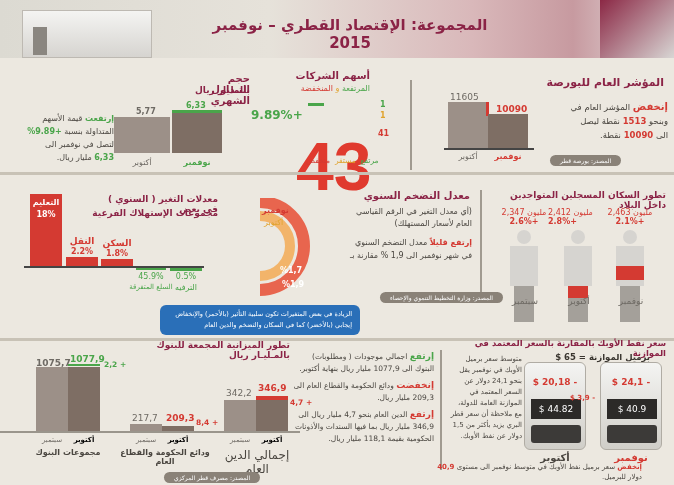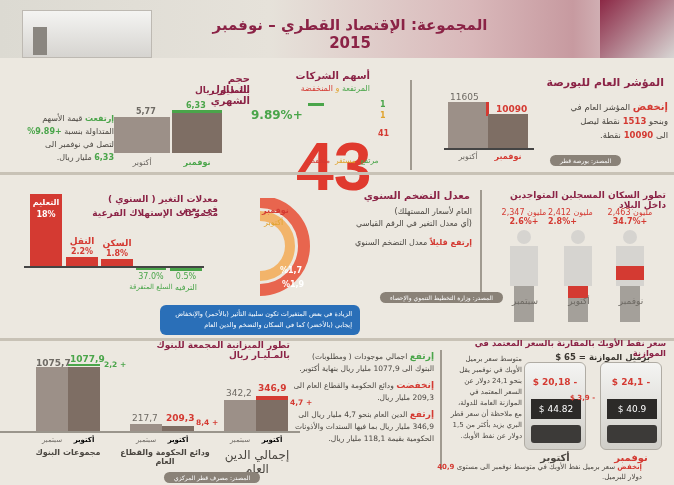--- a/index.html
+++ b/index.html
@@ -94,21 +94,21 @@
   <div><span>المتداولة بنسبة</span> <span class="green" style="font-weight:bold">+9.89%</span></div>
   <div>لتصل في نوفمبر الى</div>
   <div><span class="green" style="font-weight:bold">6,33</span> <span>مليار ريال.</span></div>
 </div>
 
 <div class="abs panel-border" style="left:0; top:172px; width:674px;"></div>
 
 <div class="abs ar sec-title" style="left:486px; top:190px; width:180px; font-size:9px;">تطور السكان المسجلين المتواجدين داخل البلاد</div>
 <div class="abs" style="left:600px; top:208px; font-size:8px; text-align:center; width:60px;">
   <div class="red">2,463 مليون</div>
-  <div class="red" style="font-weight:bold">34.7%+</div>
+  <div class="red" style="font-weight:bold">2.1%+</div>
 </div>
 <div class="abs" style="left:548px; top:208px; font-size:8px; text-align:left; width:60px;">
   <div class="red">2,412 مليون</div>
   <div class="red" style="font-weight:bold">2.8%+</div>
 </div>
 <div class="abs" style="left:494px; top:208px; font-size:8px; text-align:center; width:60px;">
   <div class="red">2,347 مليون</div>
   <div class="red" style="font-weight:bold">2.6%+</div>
 </div>
 <div class="person" style="left:614px; top:230px;">
@@ -131,25 +131,26 @@
     <div class="legs"></div>
   </div>
 <div class="lbl gray" style="left:606px; top:296px; width:50px; font-size:9px;">نوفمبر</div>
 <div class="lbl gray" style="left:554px; top:296px; width:50px; font-size:9px;">أكتوبر</div>
 <div class="lbl gray" style="left:500px; top:296px; width:50px; font-size:9px;">سبتمبر</div>
 
 <div class="abs vsep" style="left:480px; top:190px; height:110px;"></div>
 
 <div class="abs ar sec-title" style="left:330px; top:190px; width:140px;">معدل التضخم السنوي</div>
 <div class="abs ar body-txt" style="left:300px; top:206px; width:172px; font-size:8px; line-height:12px;">
+  <div>(أي معدل التغير في الرقم القياسي</div>
   <div>العام لأسعار المستهلك)</div>
-  <div>(أي معدل التغير في الرقم القياسي</div>
 </div>
 <div class="abs ar body-txt" style="left:296px; top:236px; width:176px; font-size:8px; line-height:13px;">
   <div><span class="red" style="font-weight:bold">إرتفع قليلاً</span> <span>معدل التضخم السنوي</span></div>
+  <div>في شهر نوفمبر الى 1,9 % مقارنة بـ</div>
 </div>
 <div class="abs source" style="left:380px; top:292px;">المصدر: وزارة التخطيط التنموي والإحصاء</div>
 <svg class="abs" style="left:250px; top:198px;" width="80" height="100">
   <path d="M 40 4 A 44 44 0 0 1 40 92" transform="translate(-30,0)" fill="none" stroke="#e8654e" stroke-width="12"></path>
   <path d="M 10 18 A 30 30 0 0 1 10 78" fill="none" stroke="#f2b46a" stroke-width="10"></path>
 </svg>
 <div class="abs red" style="left:262px; top:206px; font-size:8px; font-weight:bold;">نوفمبر</div>
 <div class="abs orange" style="left:264px; top:218px; font-size:8px;">أكتوبر</div>
 <div class="abs" style="left:280px; top:266px; font-size:8px; color:#fff; font-weight:bold;">%1,7</div>
 <div class="abs" style="left:282px; top:280px; font-size:8px; color:#fff; font-weight:bold;">%1,9</div>
@@ -160,21 +161,21 @@
 <div class="lbl" style="left:30px; top:198px; width:32px; color:#fff; font-weight:bold;">التعليم</div>
 <div class="lbl" style="left:30px; top:210px; width:32px; color:#fff; font-weight:bold;">18%</div>
 <div class="bar" style="left:66px; top:257px; width:32px; height:9px; background:#d43a32;"></div>
 <div class="lbl red" style="left:64px; top:236px; width:36px; font-weight:bold; font-size:9px;">النقل</div>
 <div class="lbl red" style="left:64px; top:247px; width:36px; font-weight:bold;">2.2%</div>
 <div class="bar" style="left:101px; top:259px; width:32px; height:7px; background:#d43a32;"></div>
 <div class="lbl red" style="left:99px; top:238px; width:36px; font-weight:bold; font-size:9px;">السكن</div>
 <div class="lbl red" style="left:99px; top:249px; width:36px; font-weight:bold;">1.8%</div>
 <div class="axis" style="left:24px; top:266px; width:180px;"></div>
 <div class="bar" style="left:136px; top:268px; width:30px; height:2px; background:#4aa54a;"></div>
-<div class="lbl green" style="left:132px; top:272px; width:38px;">37.0%</div>
+<div class="lbl green" style="left:132px; top:272px; width:38px;">45.9%</div>
 <div class="lbl green" style="left:128px; top:283px; width:46px; font-size:7px;">السلع المتفرقة</div>
 <div class="bar" style="left:170px; top:268px; width:32px; height:3px; background:#4aa54a;"></div>
 <div class="lbl green" style="left:168px; top:272px; width:36px;">0.5%</div>
 <div class="lbl green" style="left:168px; top:283px; width:36px;">الترفيه</div>
 
 <div class="abs ar blue-note">الزيادة في بعض المتغيرات تكون سلبية التأثير (بالأحمر) والإنخفاض إيجابي (بالأخضر) كما في السكان والتضخم والدين العام</div>
 
 <div class="abs panel-border" style="left:0; top:338px; width:674px;"></div>
 
 <div class="abs ar sec-title" style="left:120px; top:340px; width:170px; font-size:9px;">تطور الميزانية المجمعة للبنوك بالمـليـار ريال</div>

